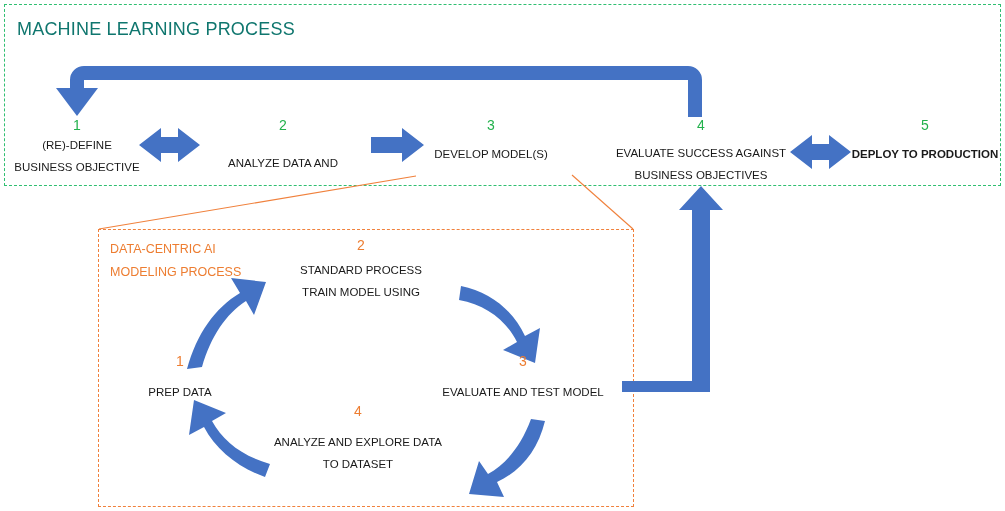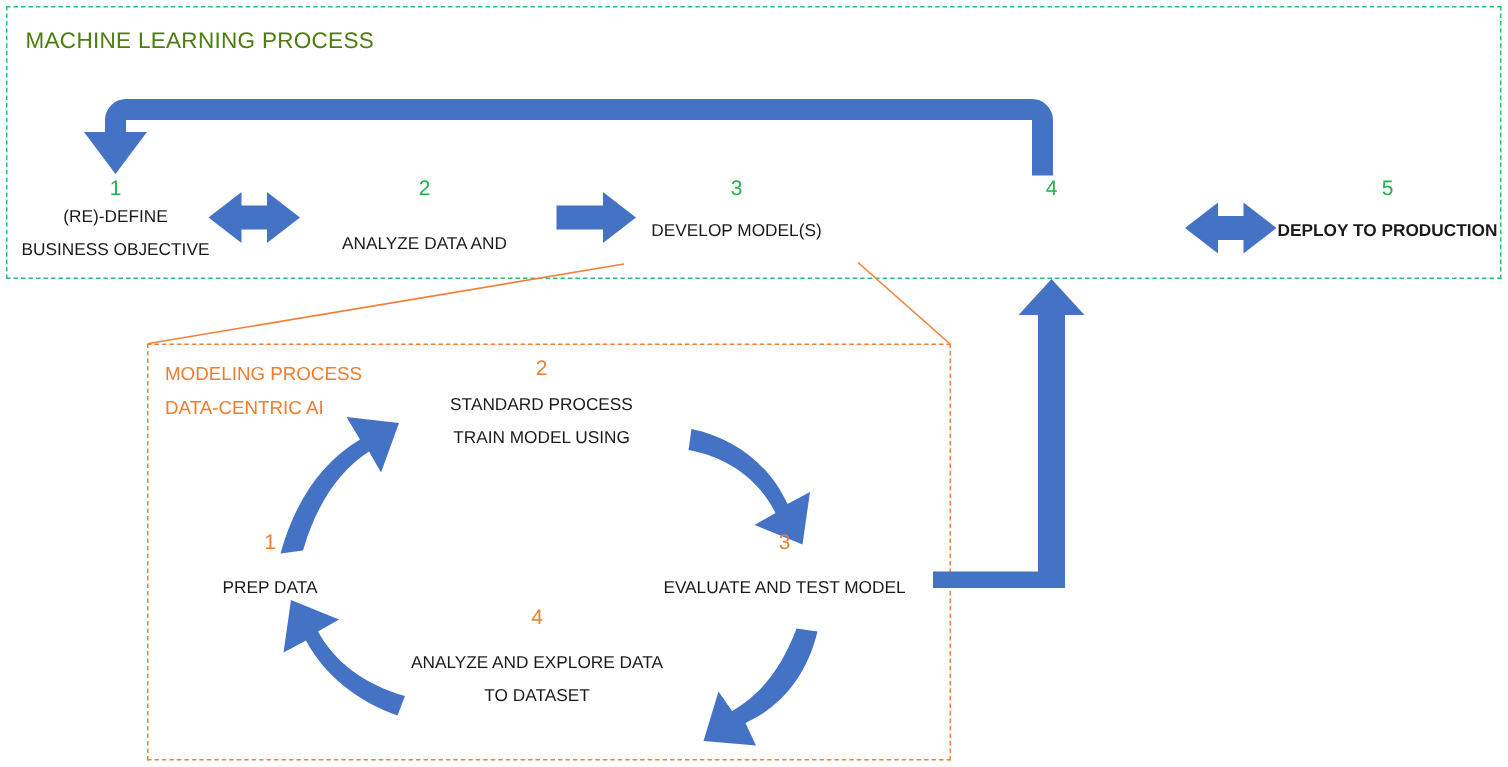--- a/index.html
+++ b/index.html
@@ -34,22 +34,22 @@
     width: 536px;
     height: 278px;
     border: 1.5px dashed #f0813c;
     box-sizing: border-box;
   }
 
   
   #ml-title {
     left: 17px;
     top: 19px;
-    color: #4d7c0f;
-    font-size: 15px;
+    color: #0f766e;
+    font-size: 18px;
     letter-spacing: .2px;
     white-space: nowrap;
   }
   #dc-title {
     left: 110px;
     top: 238px;
     color: #ed7d31;
     font-size: 12.5px;
     line-height: 23px;
     white-space: nowrap;
@@ -183,41 +183,45 @@
                Z" fill="#4472c4"></path>
     </g>
 
   </svg>
 
   <div id="ml-title" class="abs">
     <span>MACHINE LEARNING PROCESS</span>
   </div>
 
   <div id="dc-title" class="abs">
+    <div>DATA-CENTRIC AI</div>
     <div>MODELING PROCESS</div>
-    <div>DATA-CENTRIC AI</div>
   </div>
 
   <div class="abs stepnum green" style="left:57px; top:117px;">1</div>
   <div class="abs steplabel" style="left:-23px; top:134px; width:200px;">
     <div>(RE)-DEFINE</div>
     <div>BUSINESS OBJECTIVE</div>
   </div>
 
   <div class="abs stepnum green" style="left:263px; top:117px;">2</div>
   <div class="abs steplabel" style="left:183px; top:134px; width:200px;margin-top:18px;">
     <div>ANALYZE  DATA AND</div>
   </div>
 
   <div class="abs stepnum green" style="left:471px; top:117px;">3</div>
   <div class="abs steplabel bold" style="left:416px; top:143px; width:150px;">
     <div>DEVELOP MODEL(S)</div>
   </div>
 
   <div class="abs stepnum green" style="left:681px; top:117px;">4</div>
+  <div class="abs steplabel" style="left:601px; top:142px; width:200px;">
+    <div>EVALUATE SUCCESS AGAINST</div>
+    <div>BUSINESS OBJECTIVES</div>
+  </div>
 
   <div class="abs stepnum green" style="left:905px; top:117px;">5</div>
   <div class="abs steplabel" style="left:845px; top:143px; width:160px;font-weight:bold;">
     <div>DEPLOY TO PRODUCTION</div>
   </div>
 
   <div class="abs stepnum orange" style="left:160px; top:353px;">1</div>
   <div class="abs steplabel" style="left:120px; top:381px; width:120px;">
     <div>PREP DATA</div>
   </div>

